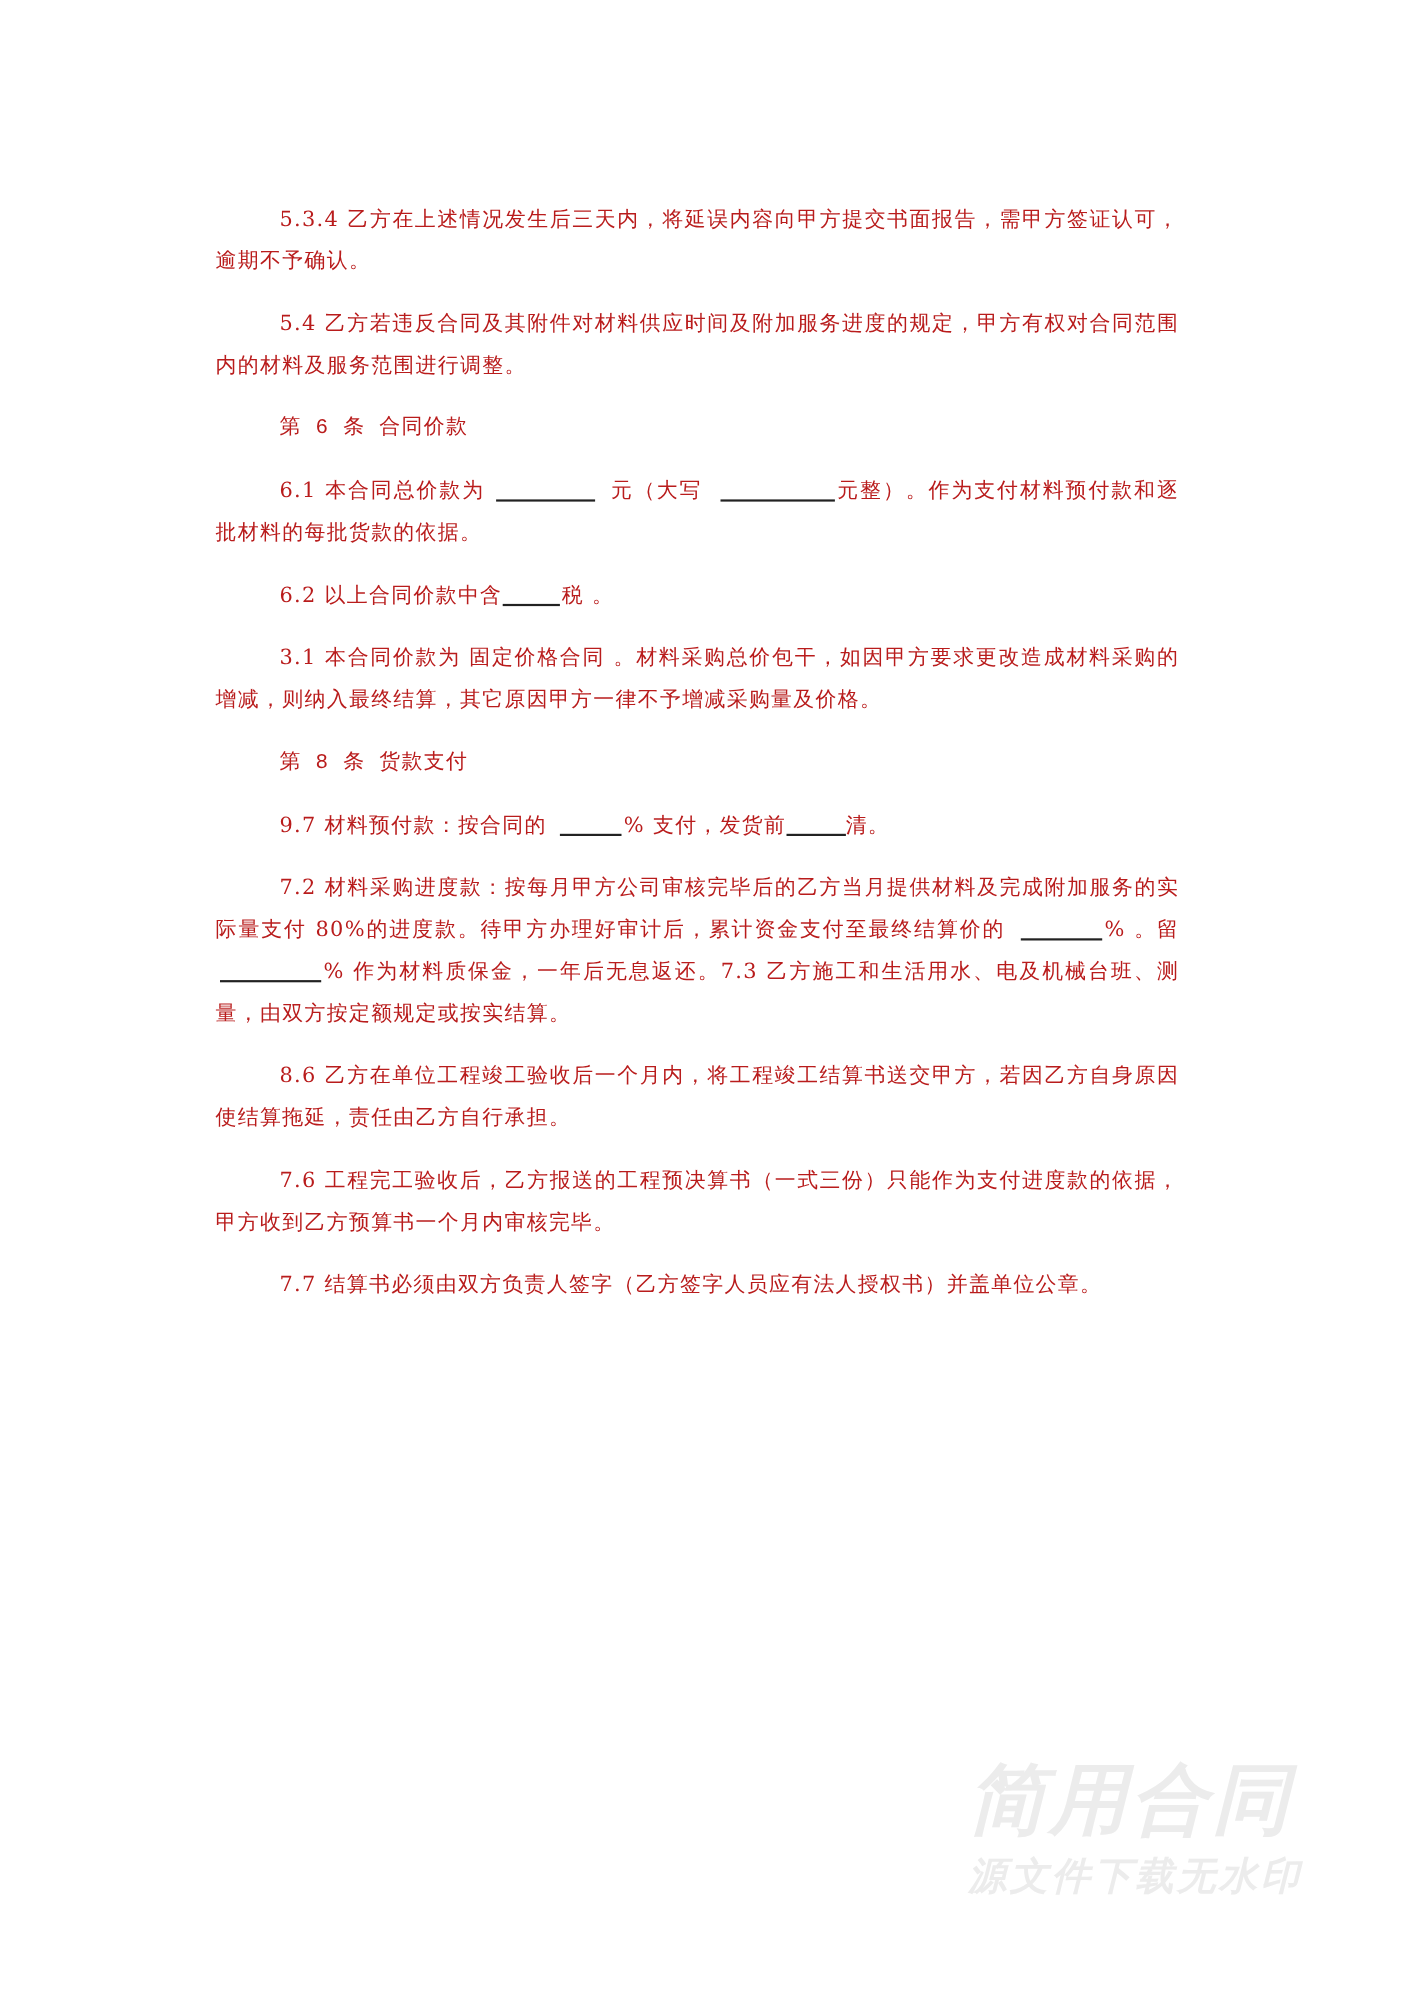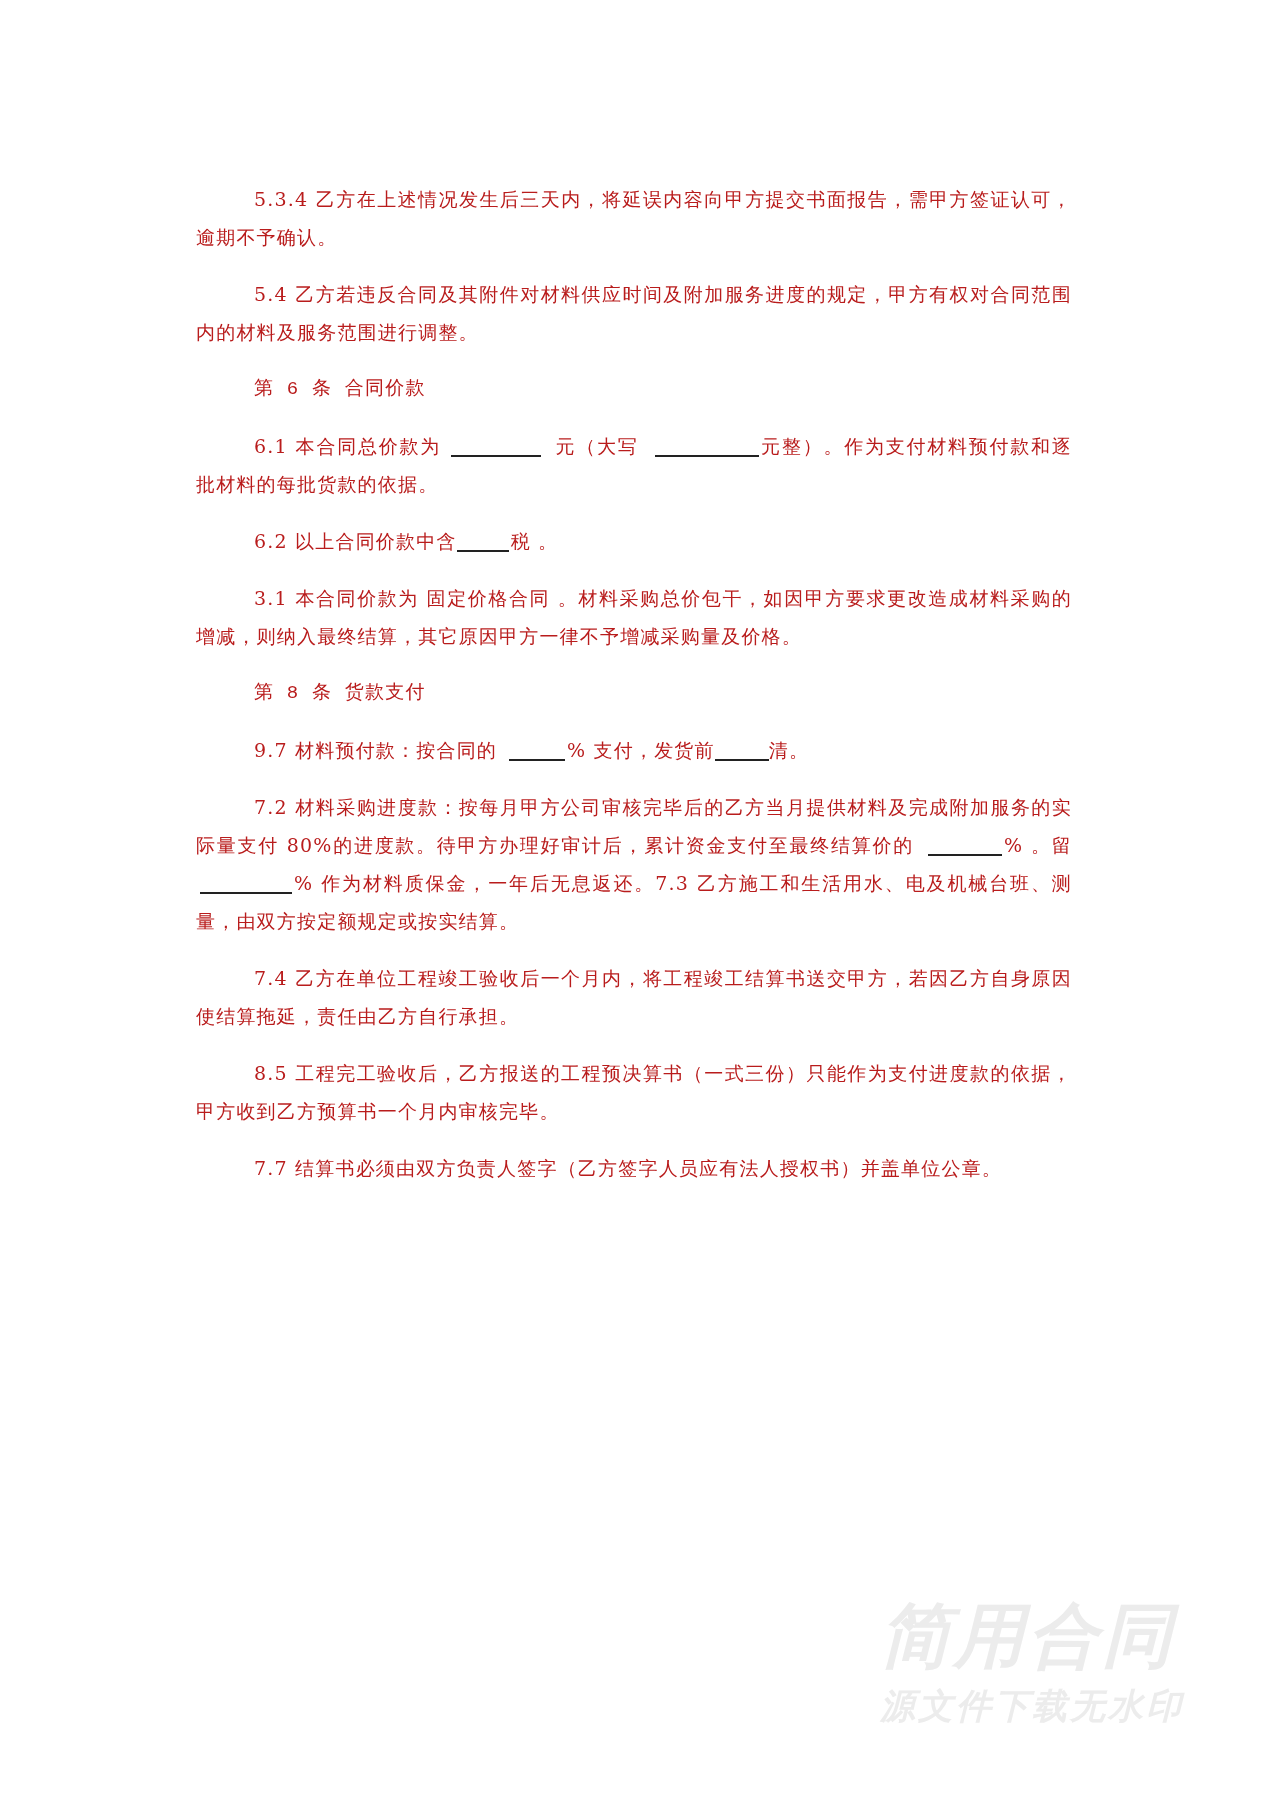--- a/index.html
+++ b/index.html
@@ -54,24 +54,24 @@
 
 
     <p class="para">3.1 本合同价款为 固定价格合同 。材料采购总价包干，如因甲方要求更改造成材料采购的增减，则纳入最终结算，其它原因甲方一律不予增减采购量及价格。</p>
 
     <p class="heading">第 8 条  货款支付</p>
 
     <p class="para"><span>9.7 材料预付款：按合同的</span><span class="blank b60"></span><span>% 支付，发货前</span><span class="blank b54"></span><span>清。</span></p>
 
     <p class="para"><span>7.2 材料采购进度款：按每月甲方公司审核完毕后的乙方当月提供材料及完成附加服务的实际量支付 80%的进度款。待甲方办理好审计后，累计资金支付至最终结算价的</span><span class="blank b74"></span><span>% 。留</span><span class="blank b90b"></span><span>% 作为材料质保金，一年后无息返还。7.3 乙方施工和生活用水、电及机械台班、测量，由双方按定额规定或按实结算。</span></p>
 
-    <p class="para">7.4 乙方在单位工程竣工验收后一个月内，将工程竣工结算书送交甲方，若因乙方自身原因使结算拖延，责任由乙方自行承担。</p>
+    <p class="para">8.6 乙方在单位工程竣工验收后一个月内，将工程竣工结算书送交甲方，若因乙方自身原因使结算拖延，责任由乙方自行承担。</p>
 
 
-    <p class="para">8.5 工程完工验收后，乙方报送的工程预决算书（一式三份）只能作为支付进度款的依据，甲方收到乙方预算书一个月内审核完毕。</p>
+    <p class="para">7.6 工程完工验收后，乙方报送的工程预决算书（一式三份）只能作为支付进度款的依据，甲方收到乙方预算书一个月内审核完毕。</p>
 
     <p class="para">7.7 结算书必须由双方负责人签字（乙方签字人员应有法人授权书）并盖单位公章。</p>
   </div>
 
   <div class="watermark">
     <div class="wm-title">简用合同</div>
     <div class="wm-sub">源文件下载无水印</div>
   </div>
 </div>
 

